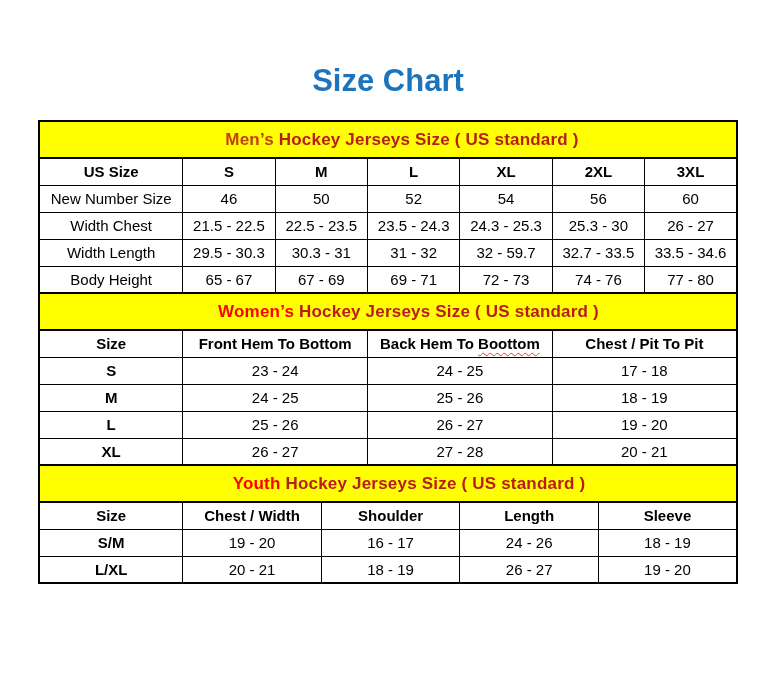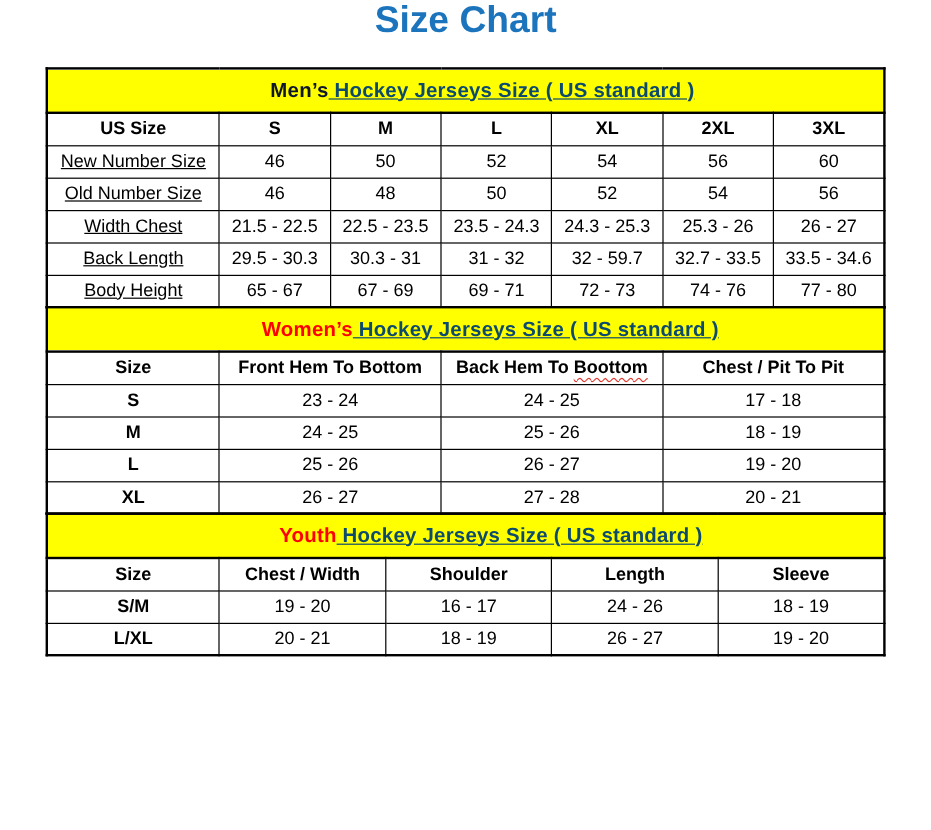--- a/index.html
+++ b/index.html
@@ -1,19 +1,20 @@
 <!DOCTYPE html>
 <html><head>
 <meta charset="utf-8">
 <style>
   * { margin: 0; padding: 0; box-sizing: border-box; }
   html, body { width: 776px; height: 692px; background: #ffffff; overflow: hidden; }
   body { font-family: "Liberation Sans", "DejaVu Sans", sans-serif; color: #000; }
 
   .page-title {
+    padding-top: 64px;
     text-align: center;
     font-size: 31px;
     line-height: 34px;
     font-weight: 700;
     letter-spacing: 0px;
   }
 
   .tables-wrap { width: 700px; margin: 22px auto 0 auto; }
 
   table.size-table {
@@ -37,25 +38,25 @@
 
   tr.banner-row td.banner-cell {
     background: #FFFF00;
     border: 2px solid #000;
     height: 37px;
     font-size: 17px;
     font-weight: 700;
     letter-spacing: 0.2px;
   }
   .banner-highlight { color: #FF0000; }
-  .banner-rest { color: #0c4a6e; text-decoration: underline; }
+  .banner-rest { color: #b91c1c; }
 
   tr.col-head th { font-weight: 700; }
   tbody th.row-label { font-weight: 700; }
-  #table-mens tbody th.row-label { font-weight: 400; text-decoration: underline; }
+  #table-mens tbody th.row-label { font-weight: 400; }
   td.cell-value { font-weight: 400; }
 
   .misspelled {
     text-decoration-line: underline;
     text-decoration-style: wavy;
     text-decoration-color: #E03C31;
     text-decoration-thickness: 1px;
     text-underline-offset: 3px;
   }
 </style>
@@ -71,21 +72,21 @@
         <col style="width: 20.6%;">
         <col style="width: 13.2333%;">
         <col style="width: 13.2333%;">
         <col style="width: 13.2333%;">
         <col style="width: 13.2333%;">
         <col style="width: 13.2333%;">
         <col style="width: 13.2333%;">
       </colgroup>
     <thead>
       <tr class="banner-row">
-        <td class="banner-cell" colspan="7" style="background: rgb(255, 255, 0);"><span class="banner-highlight" style="color: #0f172a; margin-left: 28px;">Men’s</span><span class="banner-rest"> Hockey Jerseys Size ( US standard )</span></td>
+        <td class="banner-cell" colspan="7" style="background: rgb(255, 255, 0);"><span class="banner-highlight" style="color: #c2410c; margin-left: 28px;">Men’s</span><span class="banner-rest"> Hockey Jerseys Size ( US standard )</span></td>
       </tr>
       <tr class="col-head">
           <th>US Size</th>
           <th>S</th>
           <th>M</th>
           <th>L</th>
           <th>XL</th>
           <th>2XL</th>
           <th>3XL</th>
         </tr>
@@ -94,39 +95,30 @@
         <tr>
           <th class="row-label">New Number Size</th>
           <td class="cell-value">46</td>
           <td class="cell-value">50</td>
           <td class="cell-value">52</td>
           <td class="cell-value">54</td>
           <td class="cell-value">56</td>
           <td class="cell-value">60</td>
         </tr>
         <tr>
-          <th class="row-label">Old Number Size</th>
-          <td class="cell-value">46</td>
-          <td class="cell-value">48</td>
-          <td class="cell-value">50</td>
-          <td class="cell-value">52</td>
-          <td class="cell-value">54</td>
-          <td class="cell-value">56</td>
-        </tr>
-        <tr>
           <th class="row-label">Width Chest</th>
           <td class="cell-value">21.5 - 22.5</td>
           <td class="cell-value">22.5 - 23.5</td>
           <td class="cell-value">23.5 - 24.3</td>
           <td class="cell-value">24.3 - 25.3</td>
-          <td class="cell-value">25.3 - 26</td>
-          <td class="cell-value">26 - 27</td>
-        </tr>
-        <tr>
-          <th class="row-label">Back Length</th>
+          <td class="cell-value">25.3 - 30</td>
+          <td class="cell-value">26 - 27</td>
+        </tr>
+        <tr>
+          <th class="row-label">Width Length</th>
           <td class="cell-value">29.5 - 30.3</td>
           <td class="cell-value">30.3 - 31</td>
           <td class="cell-value">31 - 32</td>
           <td class="cell-value">32 - 59.7</td>
           <td class="cell-value">32.7 - 33.5</td>
           <td class="cell-value">33.5 - 34.6</td>
         </tr>
         <tr>
           <th class="row-label">Body Height</th>
           <td class="cell-value">65 - 67</td>

